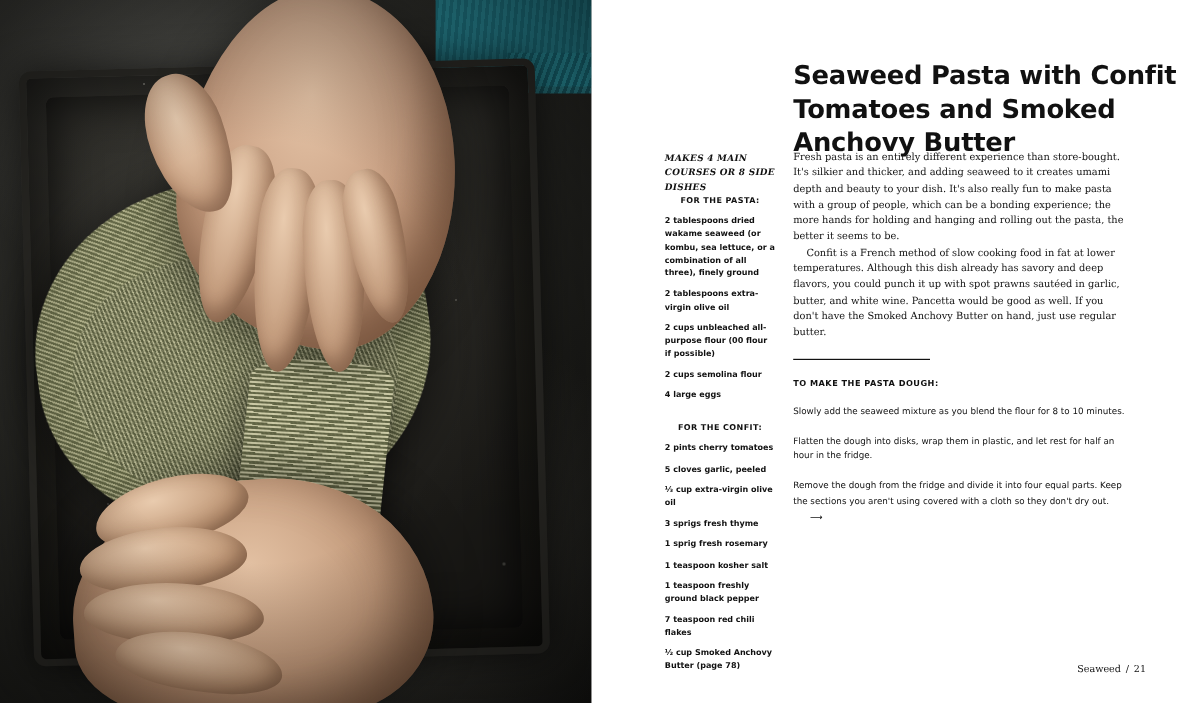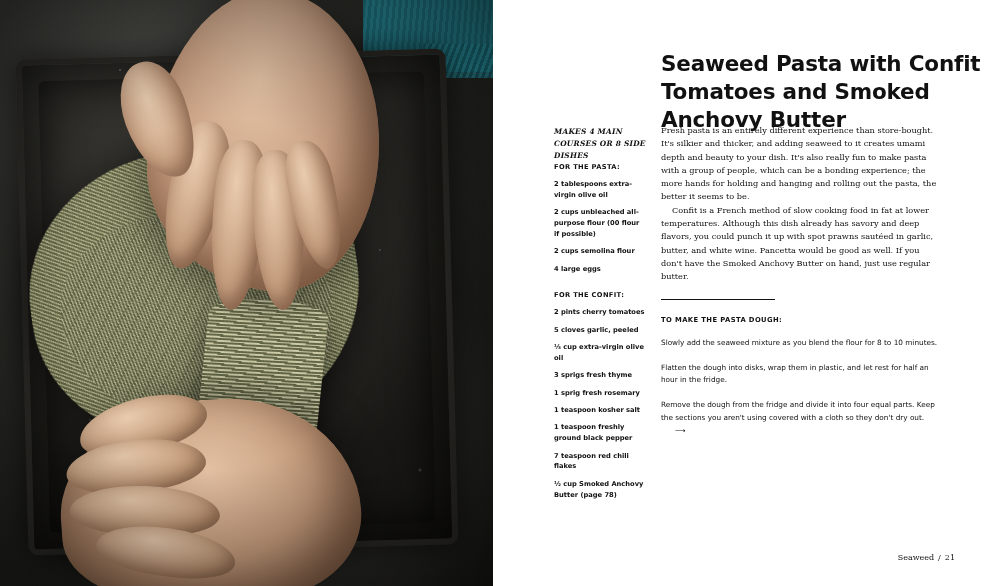--- a/index.html
+++ b/index.html
@@ -241,20 +241,21 @@
     margin-bottom: 0;
   }
   .ing-head {
     font-family: "DejaVu Sans", sans-serif;
     font-weight: 700;
     font-size: 6.7px;
     line-height: 1.5;
     letter-spacing: 0.35px;
     text-transform: uppercase;
     margin-bottom: 7px;
+    text-align: center;
   }
   .ing-list {
     list-style: none;
     margin: 0 0 16px 0;
     padding: 0;
   }
   .ing-list li {
     font-family: "DejaVu Sans", sans-serif;
     font-weight: 700;
     font-size: 6.7px;
@@ -350,20 +351,21 @@
   <div class="text-page">
 
     <h1 class="recipe-title">Seaweed Pasta with Confit Tomatoes and Smoked Anchovy Butter</h1>
 
     <div class="left-col">
       <div class="yield">Makes 4 main courses or 8 side dishes</div>
 
       <div>
         <div class="ing-head">For the pasta:</div>
         <ul class="ing-list">
+          <li>2 tablespoons dried wakame seaweed (or kombu, sea lettuce, or a combination of all three), finely ground</li>
           <li>2 tablespoons extra-virgin olive oil</li>
           <li>2 cups unbleached all-purpose flour (00 flour if possible)</li>
           <li>2 cups semolina flour</li>
           <li>4 large eggs</li>
         </ul>
       </div>
 
       <div>
         <div class="ing-head">For the confit:</div>
         <ul class="ing-list">

